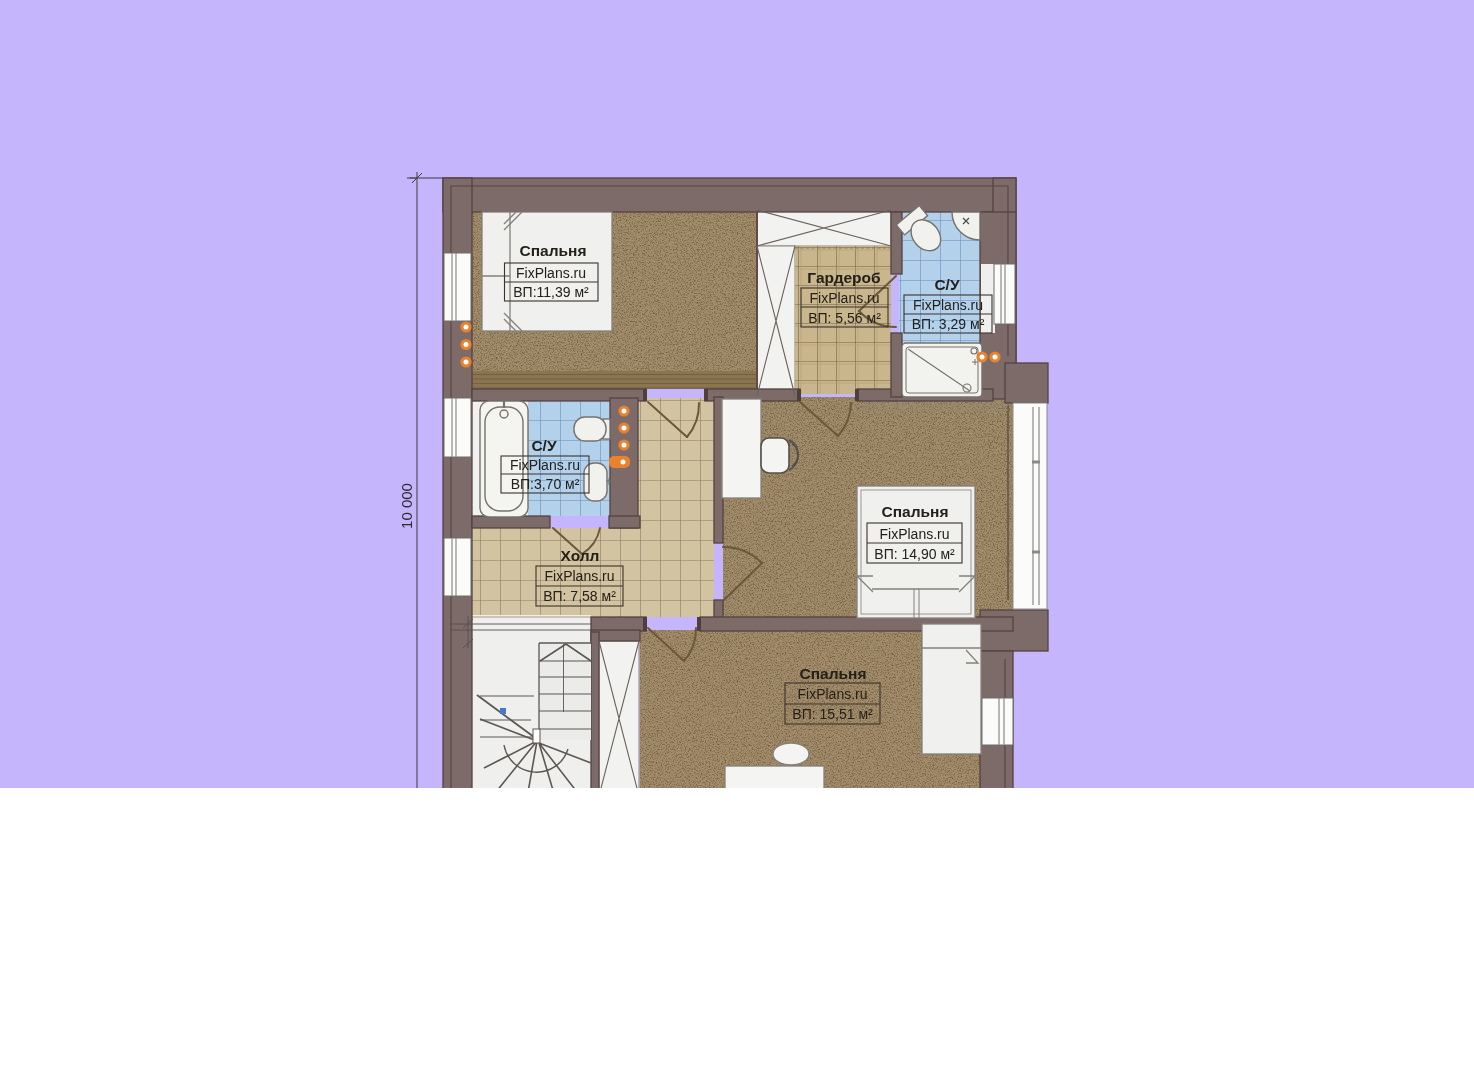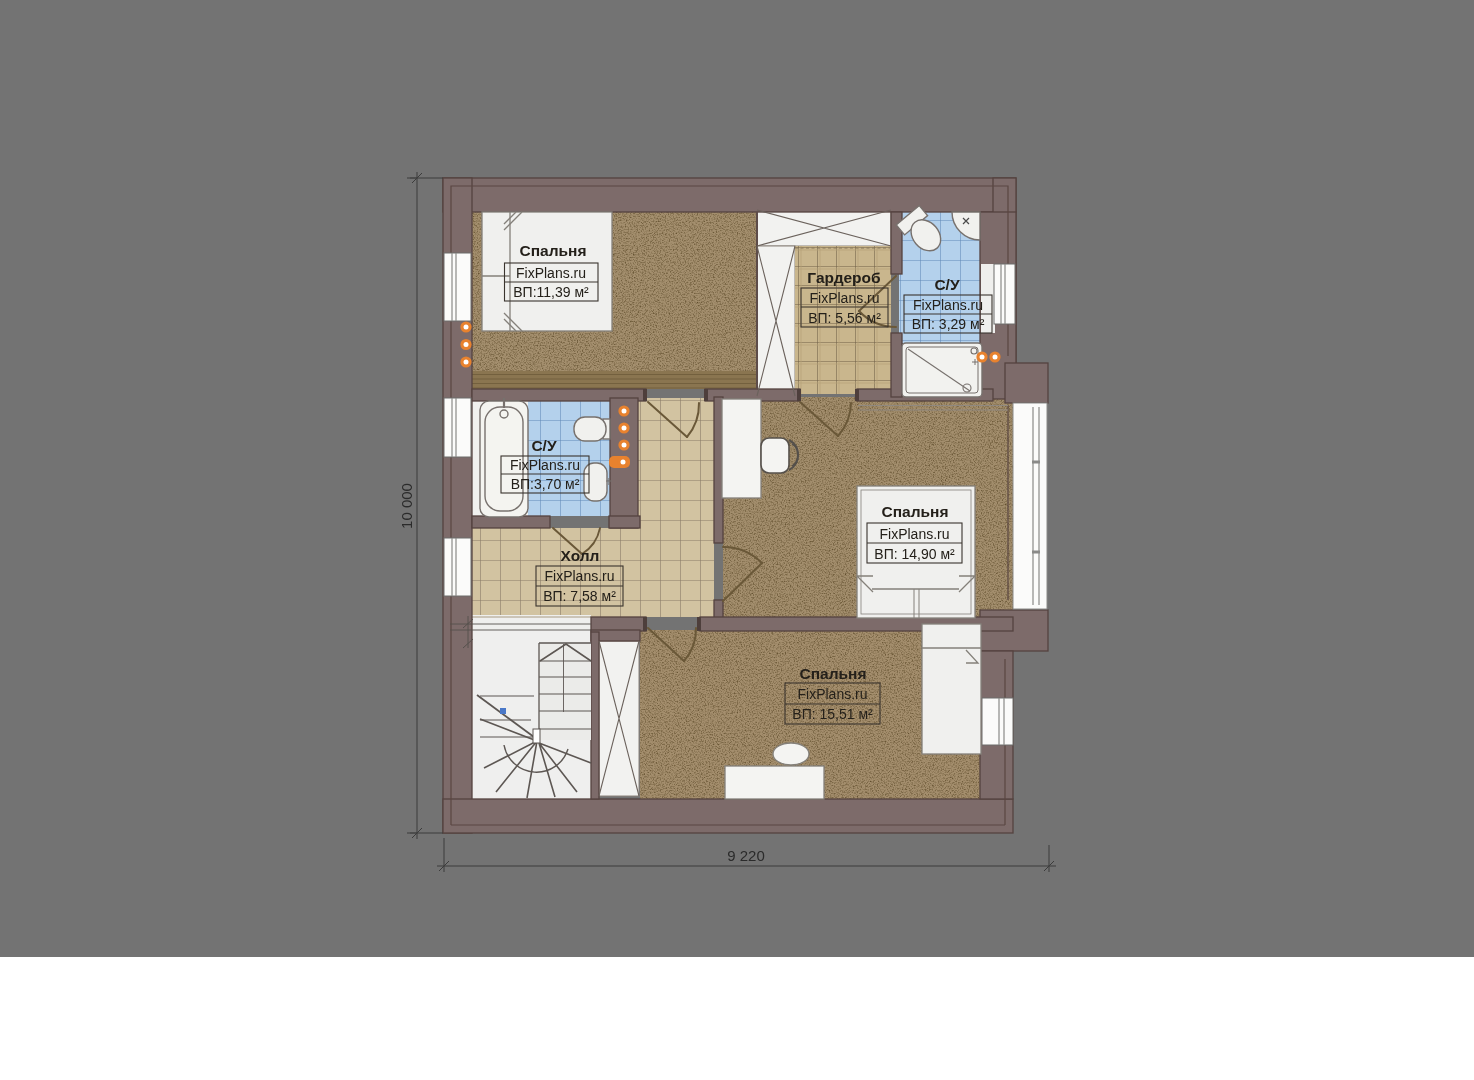--- a/index.html
+++ b/index.html
@@ -1,16 +1,16 @@
 <!DOCTYPE html>
 <html><head>
 <meta charset="utf-8">
 <style>
 html,body{margin:0;padding:0;background:#ffffff;}
-#page{position:relative;width:1474px;height:957px;background:#737373;overflow:hidden;
+#page{position:relative;width:1474px;height:788px;background:#c4b5fd;overflow:hidden;
 font-family:"Liberation Sans", sans-serif;}
 svg{position:absolute;left:0;top:0;}
 </style>
 </head>
 <body>
 <div id="page">
 <svg width="1474" height="1080" viewBox="0 0 1474 1080">
 <defs>
 <pattern id="tileTan" width="20" height="20" patternUnits="userSpaceOnUse">
   <rect width="20" height="20" fill="#d2c3a1"></rect>

